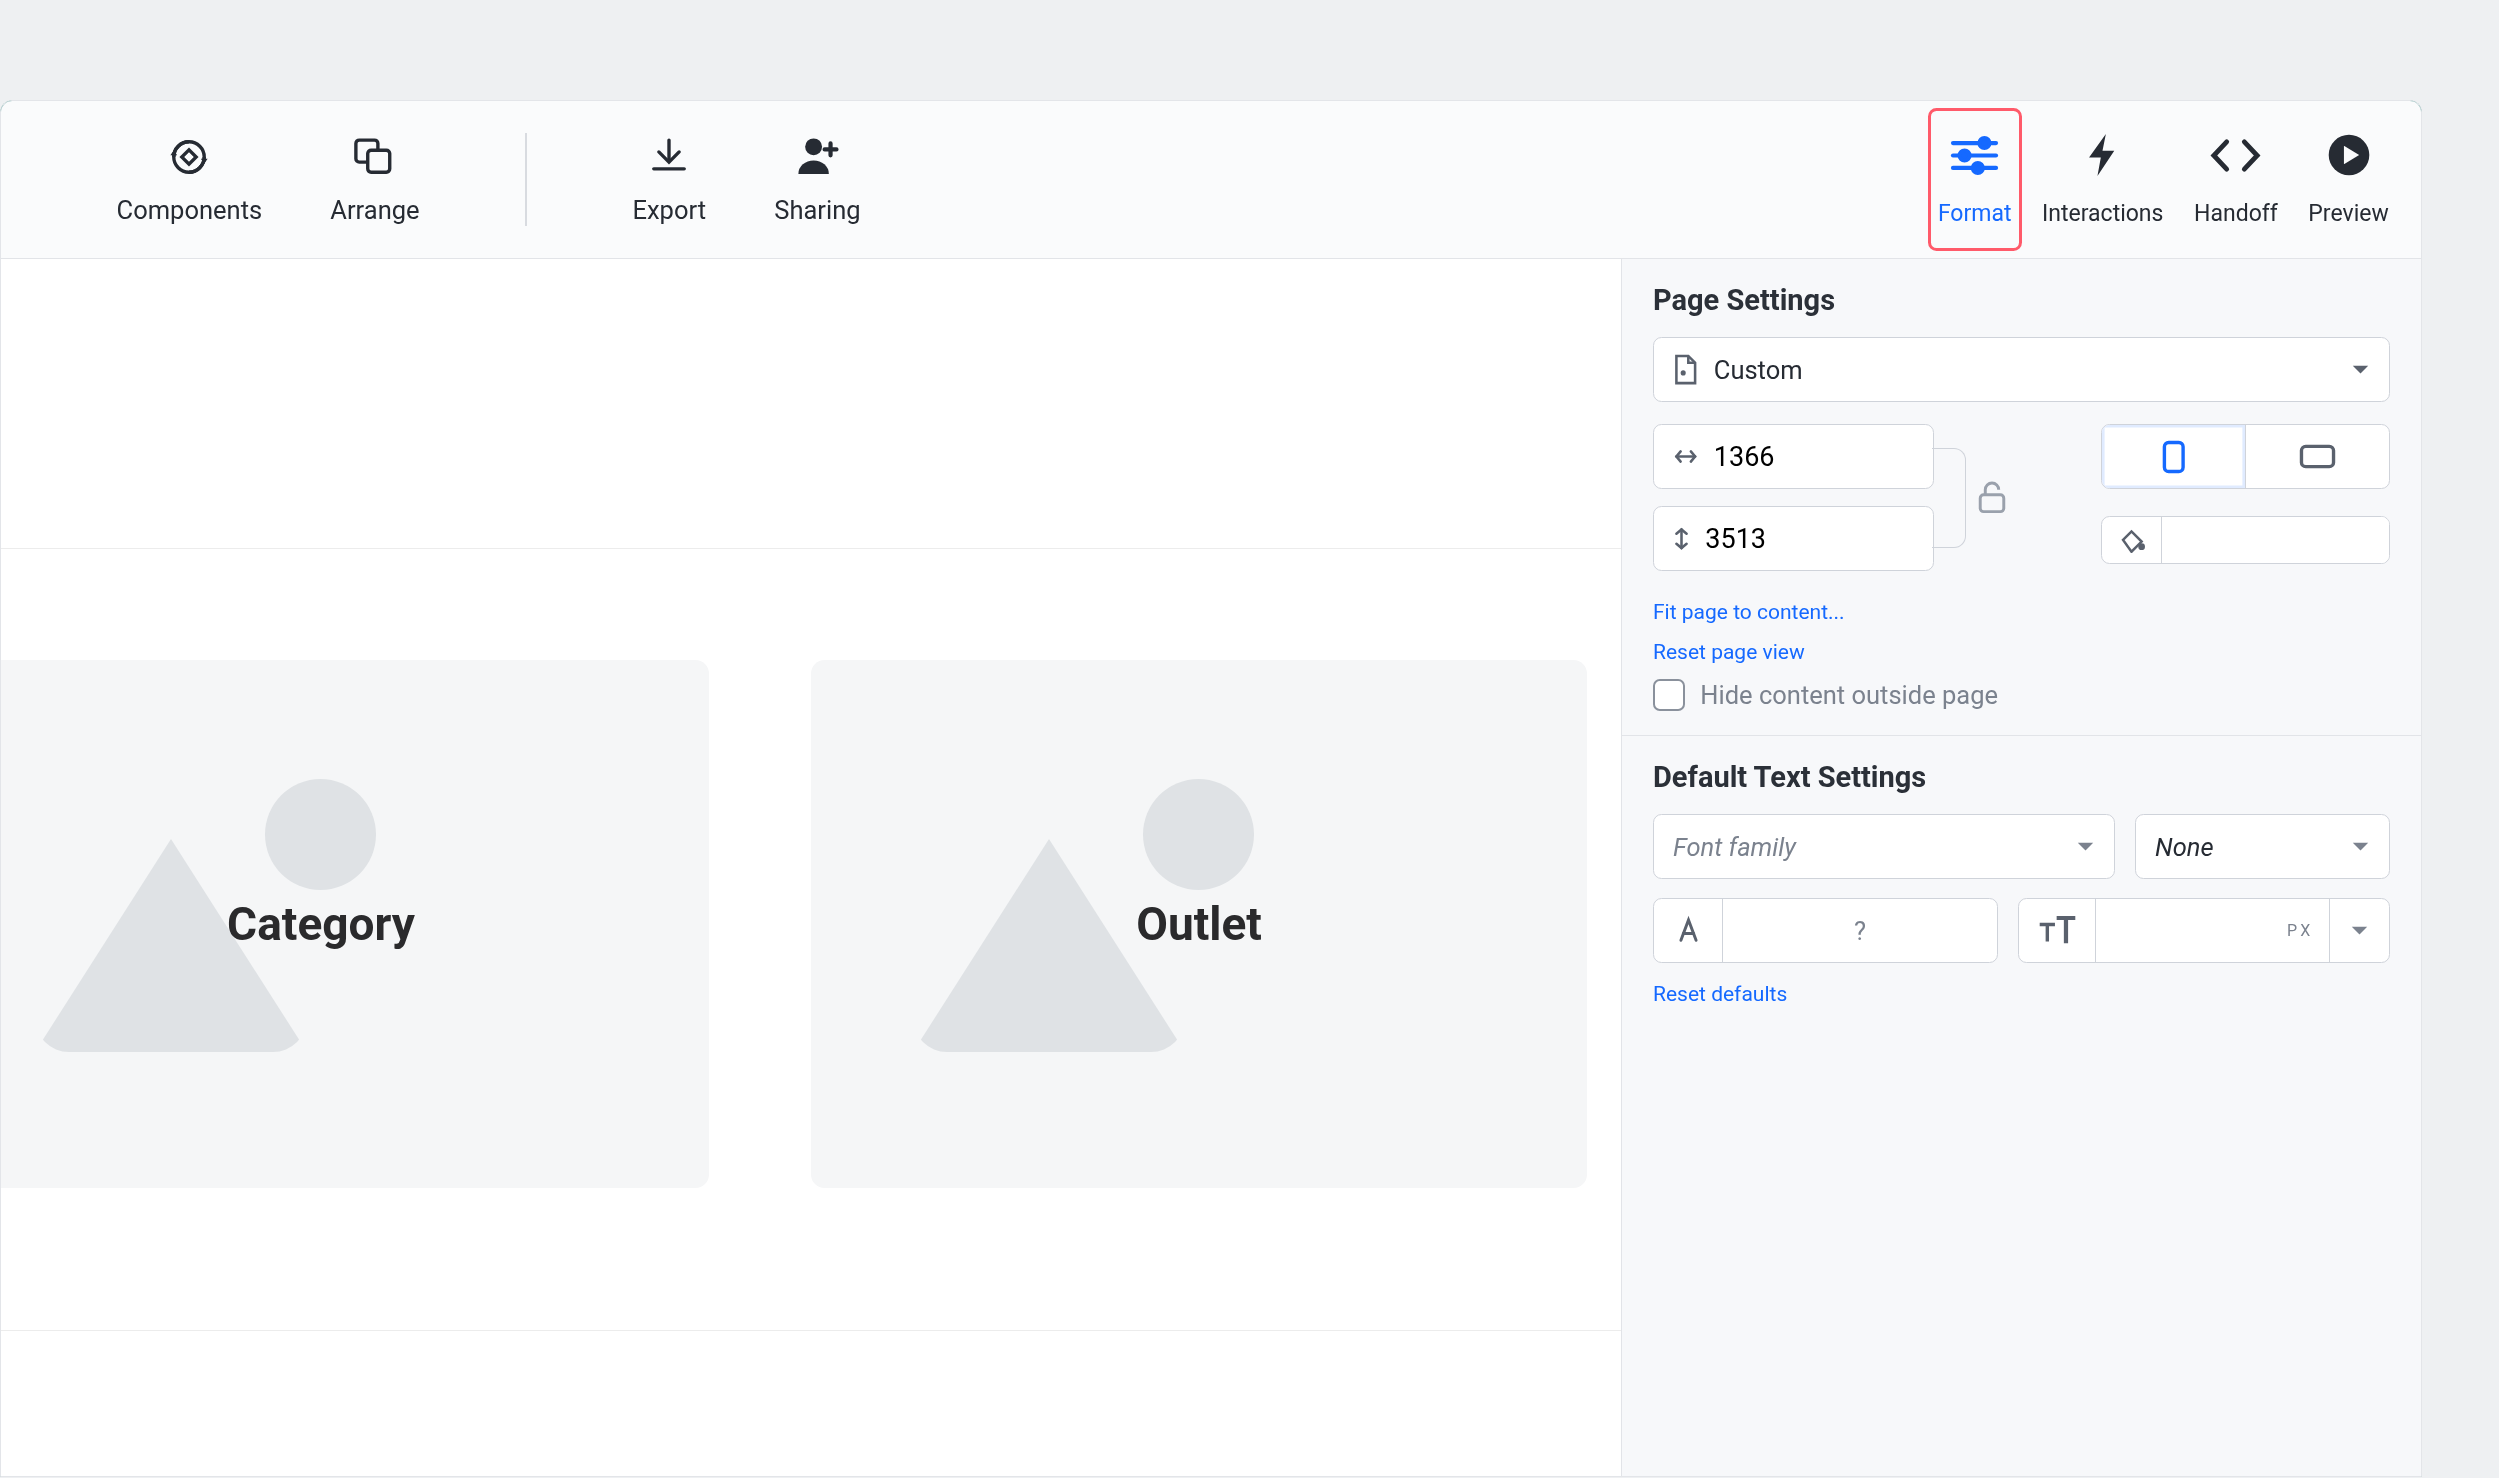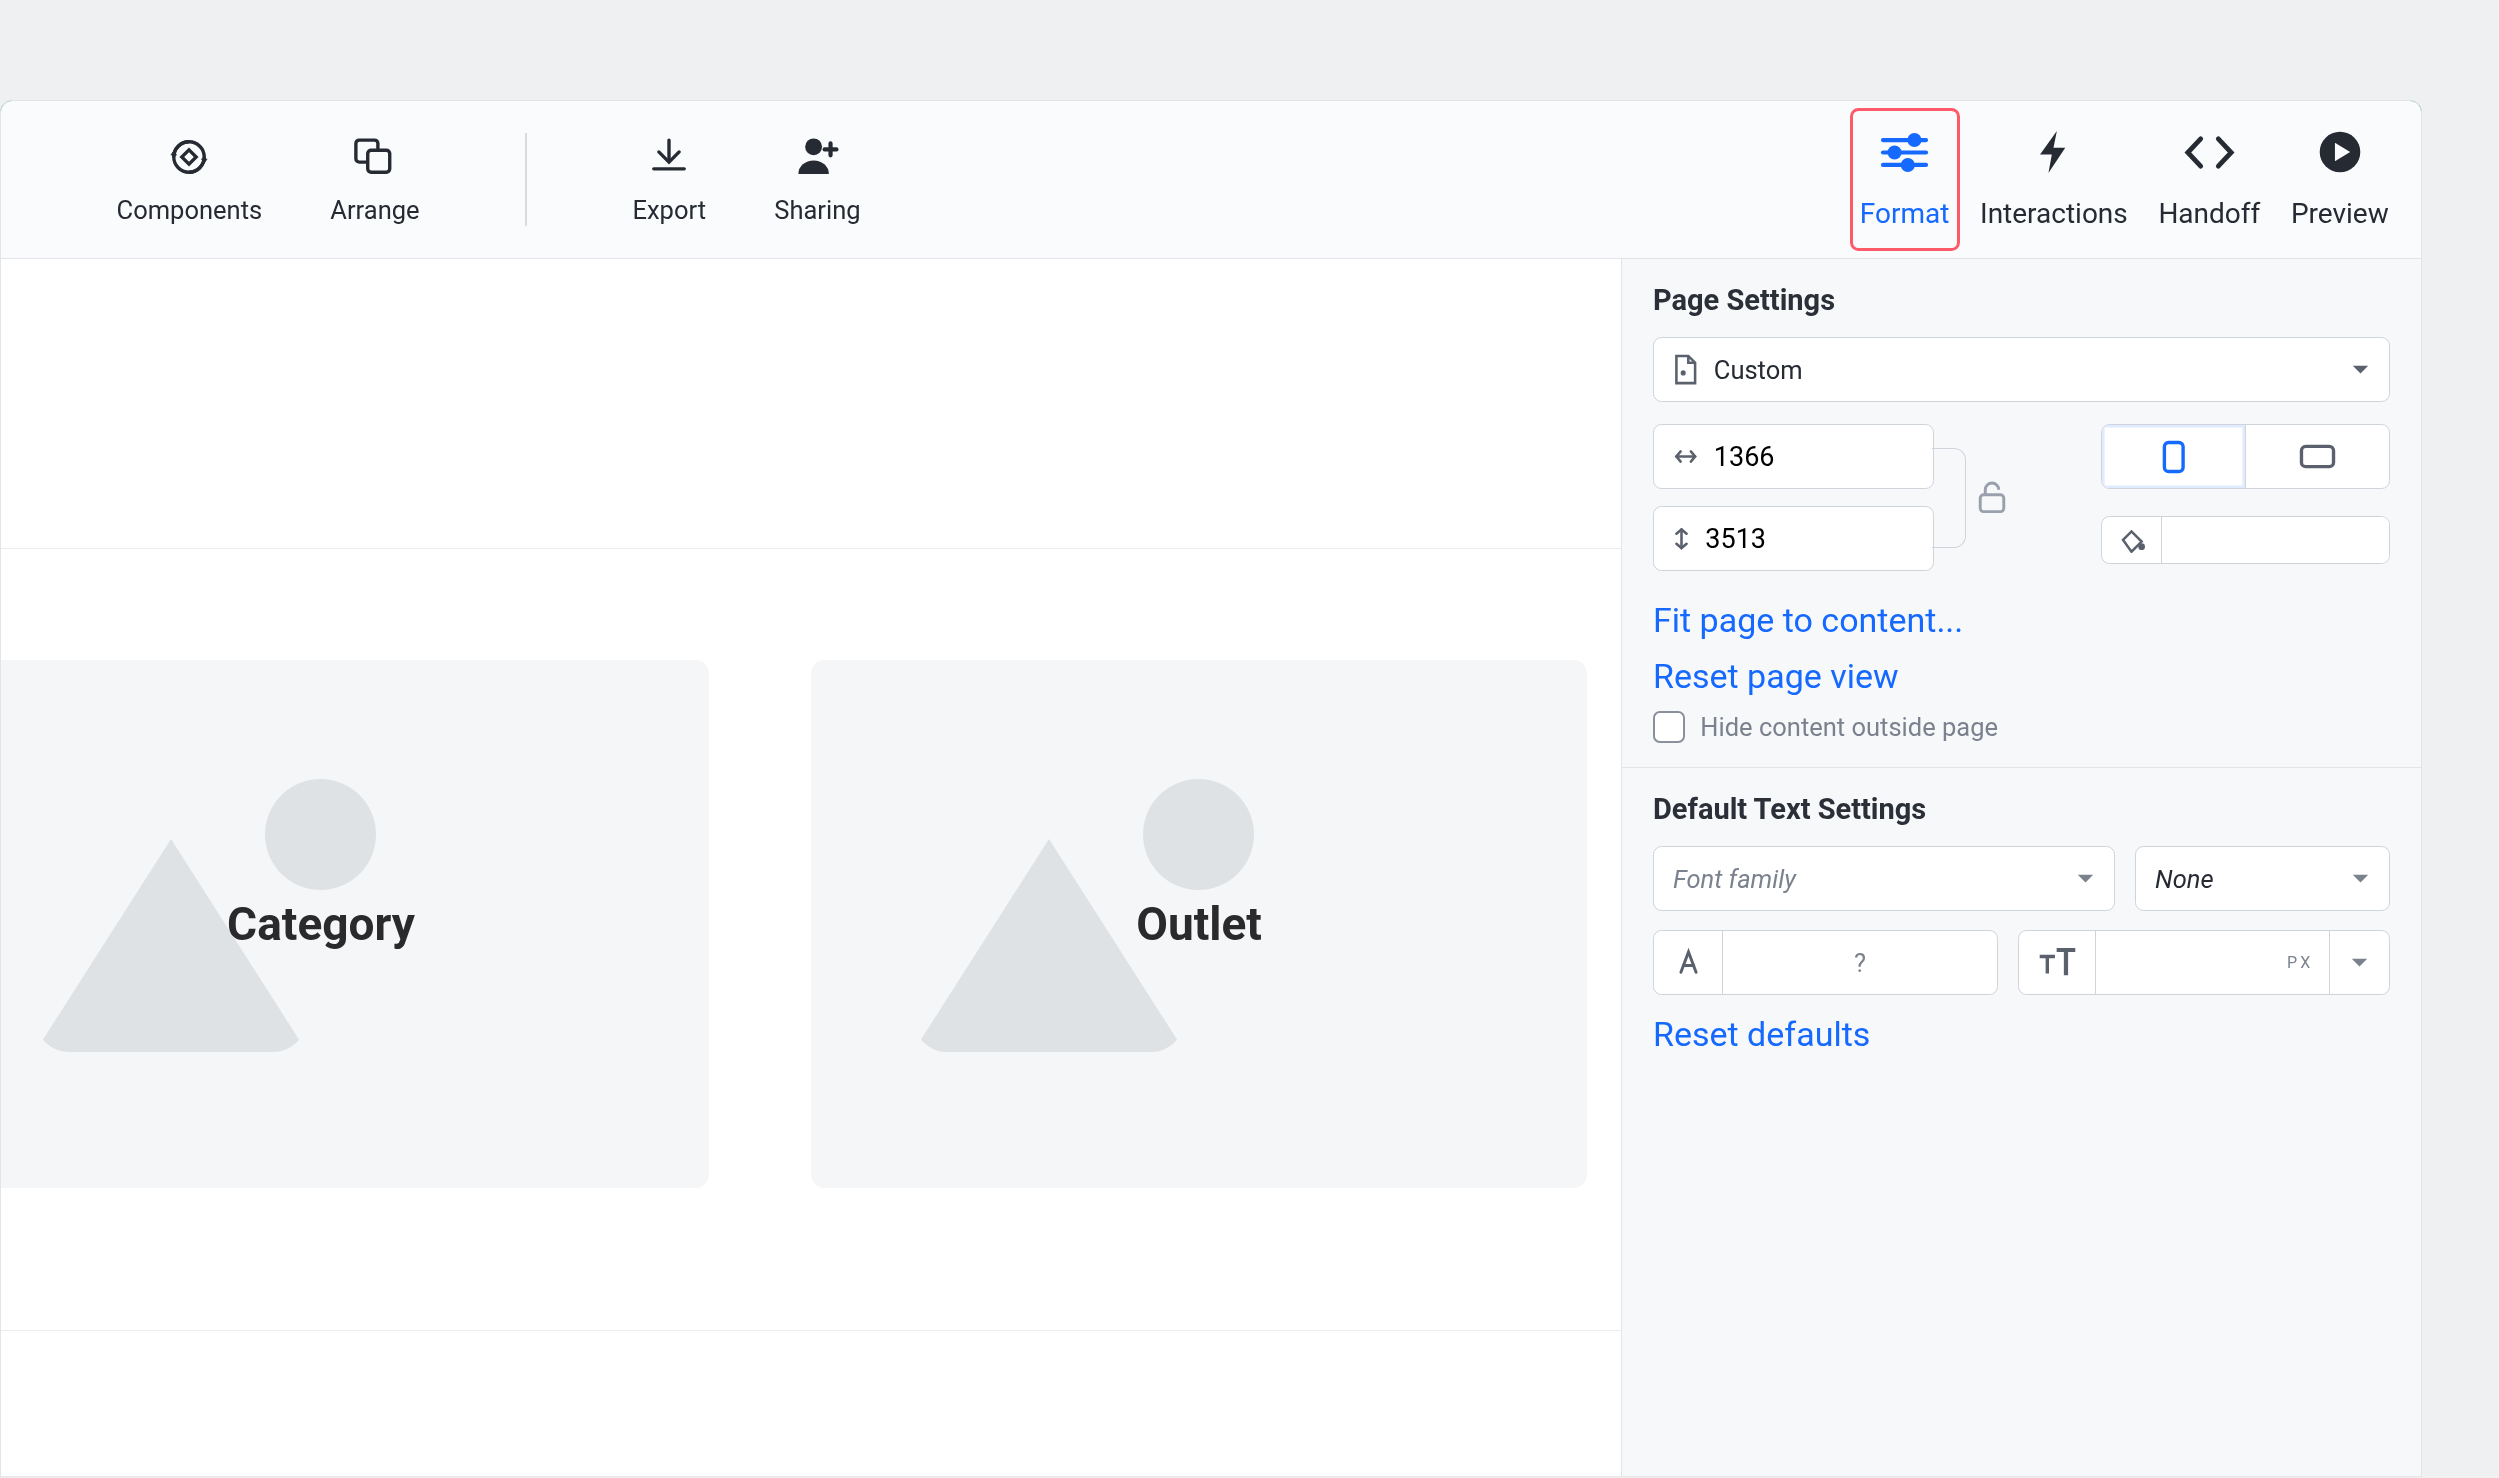--- a/index.html
+++ b/index.html
@@ -63,21 +63,21 @@
     flex-direction: column;
     align-items: center;
     justify-content: center;
     gap: 15.3px;
     padding: 0 15.3px;
     cursor: pointer;
     color: #262b33;
     position: relative;
   }
   .tab .ico { width: 53px; height: 46px; display:flex; align-items:center; justify-content:center; }
-  .tab .lbl { font-size: 28px; margin-top: 6px; }
+  .tab .lbl { font-size: 23px; margin-top: 6px; }
   .tab.active { color: #1569ff; }
   .tab-highlight {
     position: absolute; inset: 6.8px 5.1px 6.8px 5.1px;
     border: 3.4px solid #ff5a6a;
     border-radius: 8.5px;
     pointer-events: none;
   }
 
   
   .body {
@@ -199,21 +199,21 @@
 
   .fill-box {
     display:flex; align-items:center; gap:0;
     width:289px; height:48px;
     border: 1.7px solid #cfd3da; border-radius: 8.5px;
     background:#ffffff; overflow:hidden;
   }
   .fill-icon-cell { width:60px; display:flex; align-items:center; justify-content:center; border-right:1.7px solid #cfd3da; height:100%; color:#5a616d;}
   .swatch { flex:1; height:100%; background:#ffffff;}
 
-  .link { color:#1569ff; cursor:pointer; font-size:34px; margin: 15.3px 0; display:block; }
+  .link { color:#1569ff; cursor:pointer; font-size:21px; margin: 15.3px 0; display:block; }
   .chk-row { display:flex; align-items:center; gap:15.3px; margin-top:12px;}
   .chk {
     width:32px; height:32px; border:2.6px solid #8a919c; border-radius:6.8px; background:#fff;
   }
   .muted { color:#7b828e; }
 
   .font-row { display:flex; gap:20.4px; }
   .font-select { flex: 1 1 auto; }
   .font-select .select { }
   .weight-select { width: 255px; }

